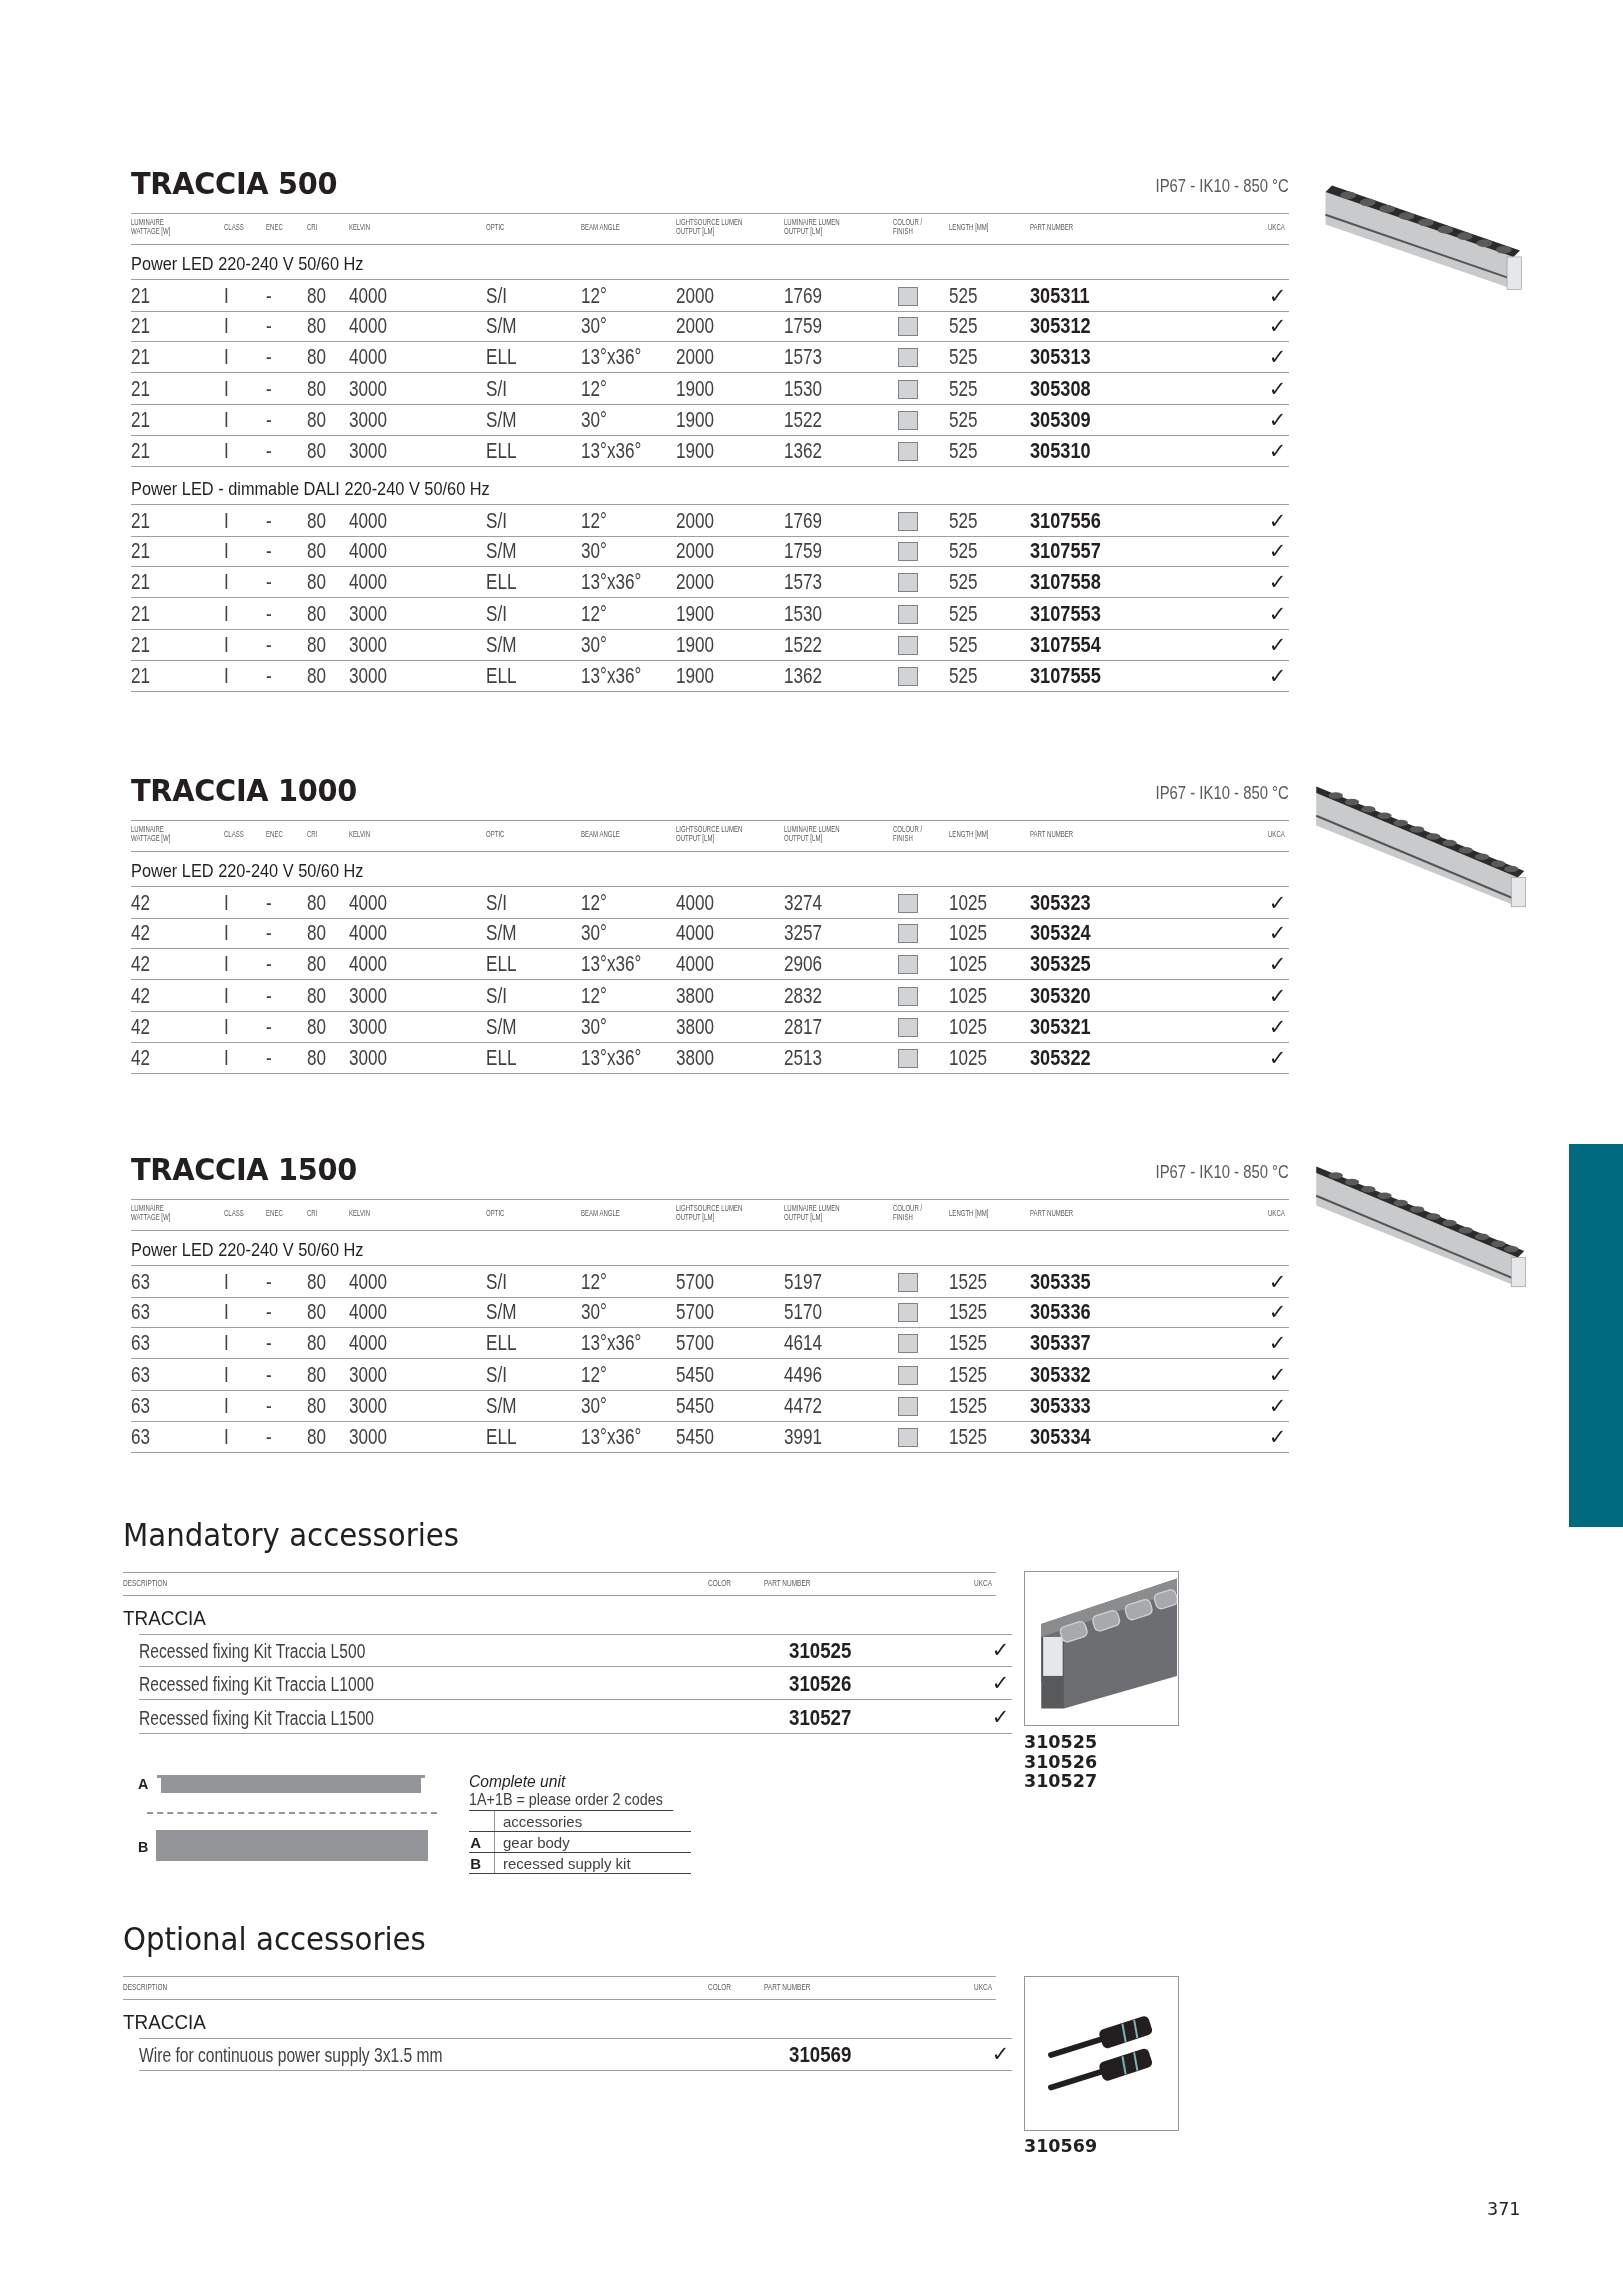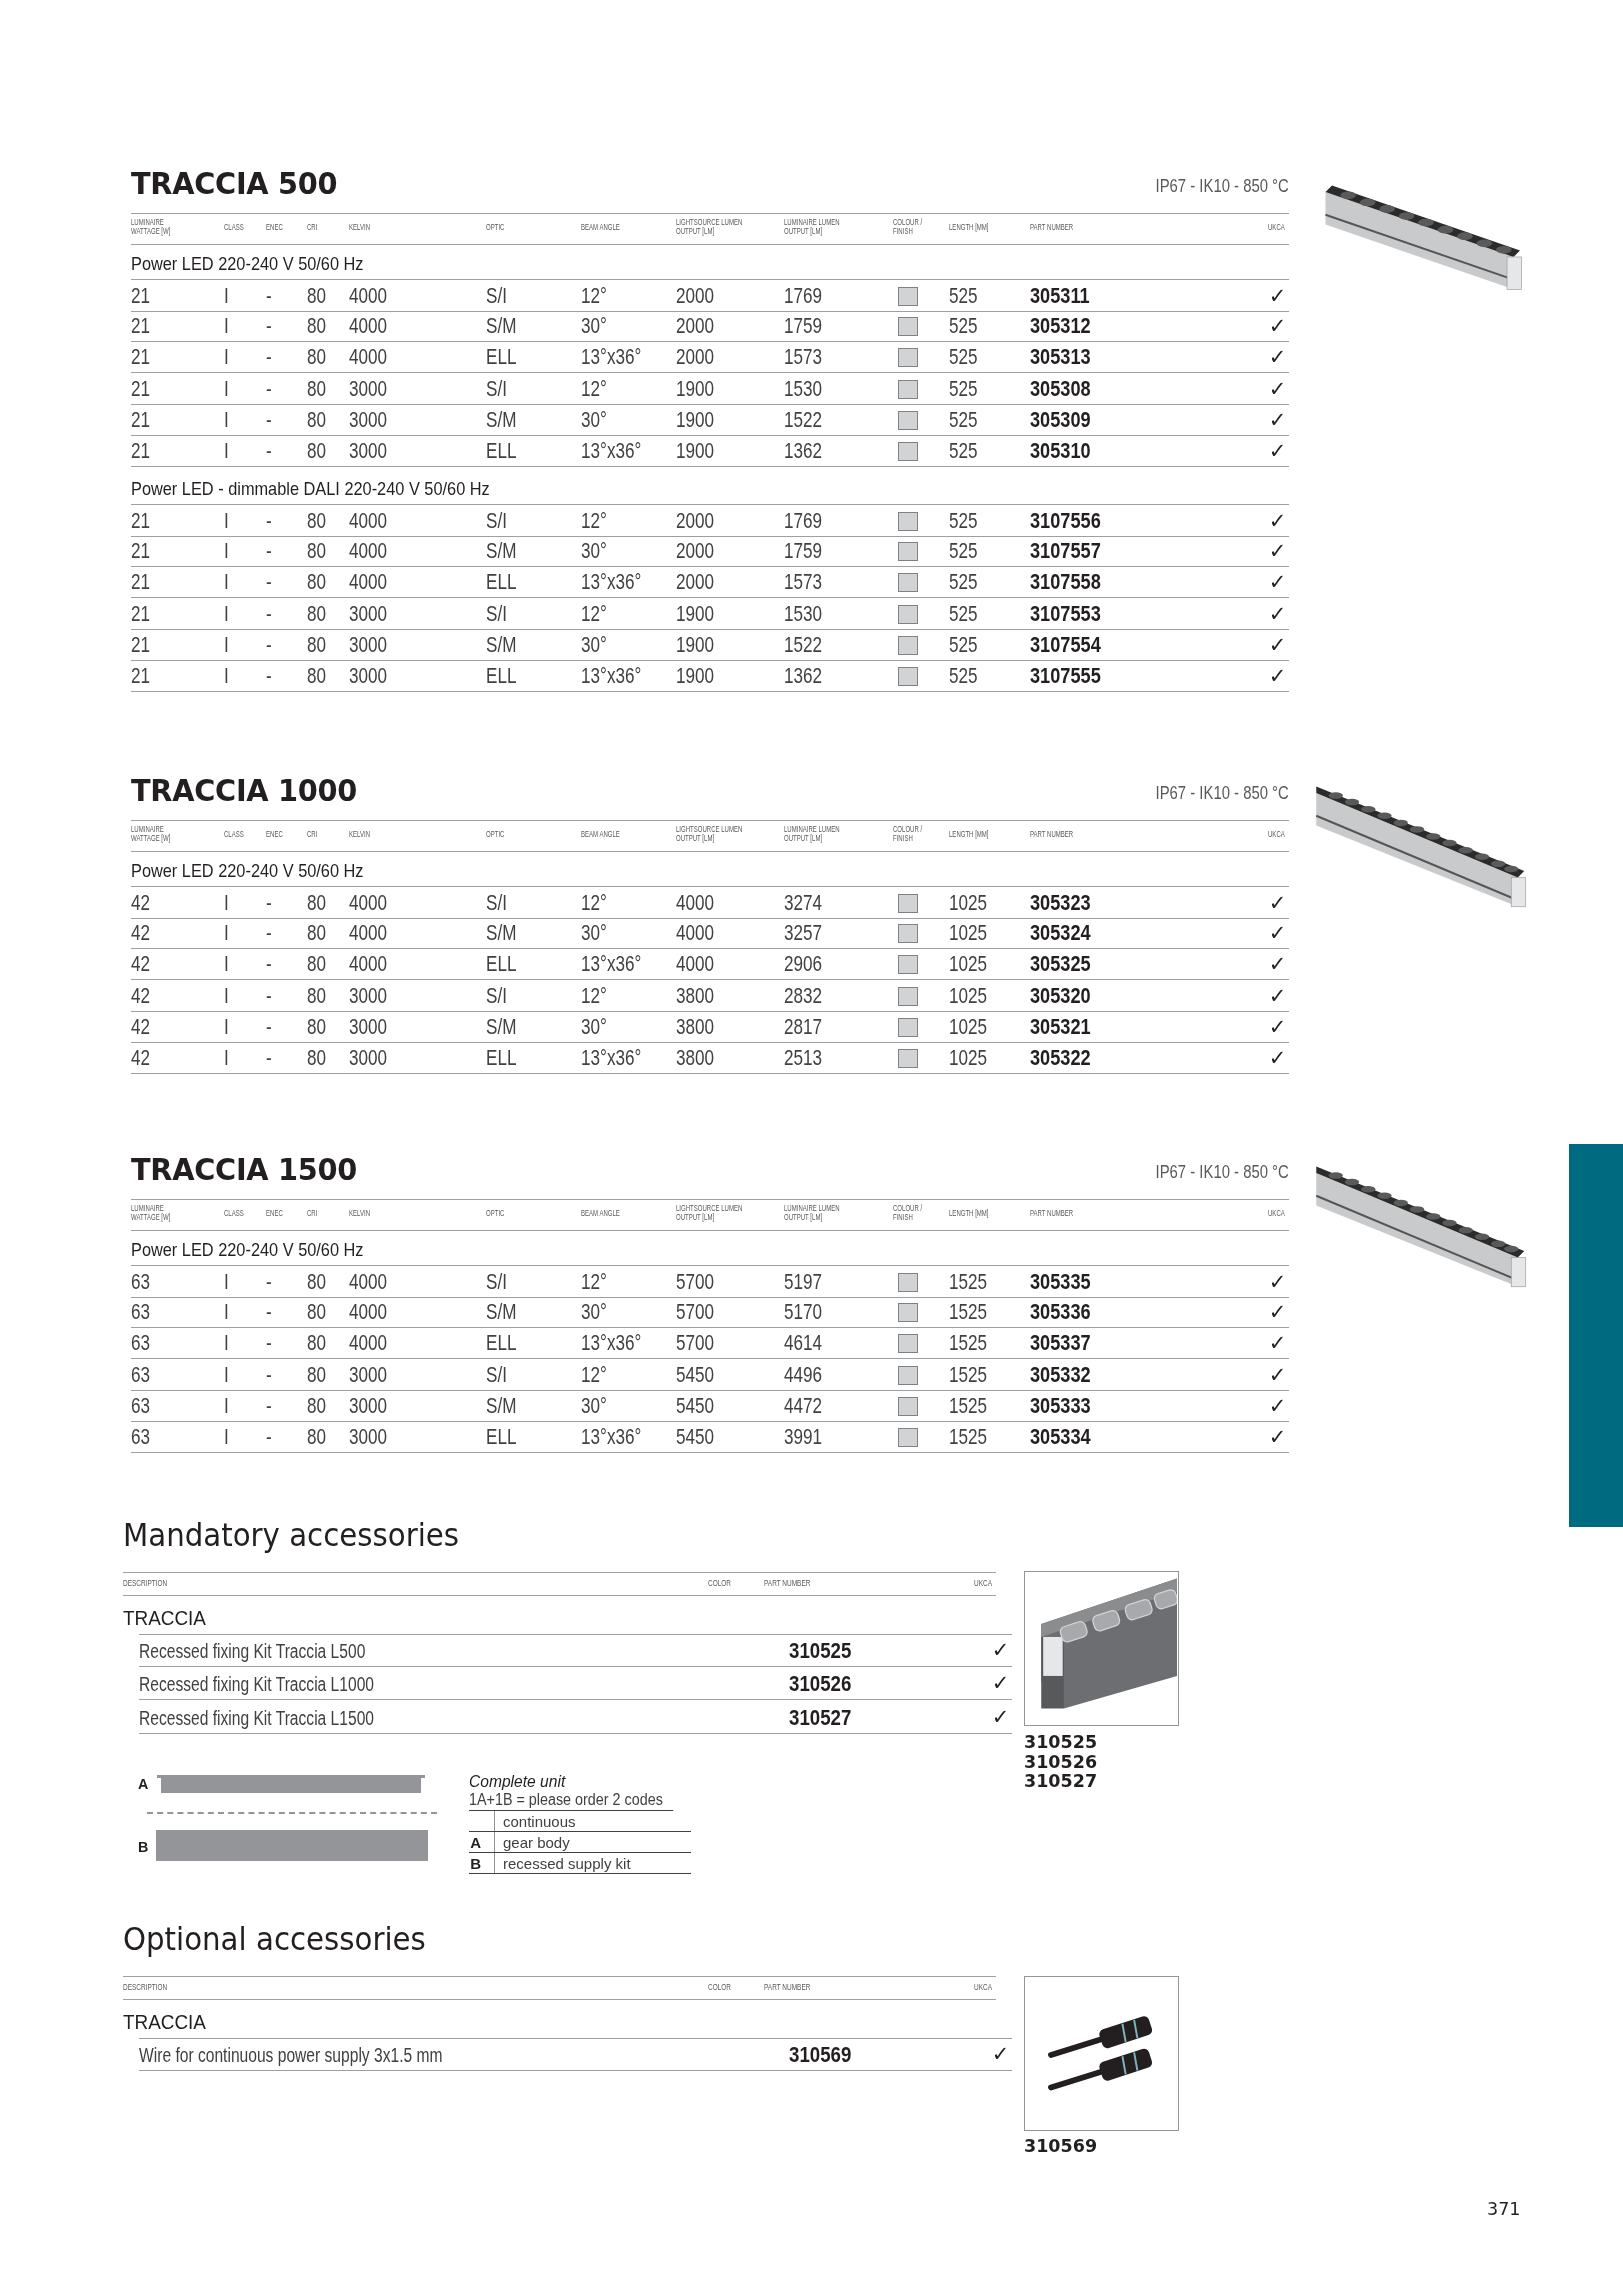--- a/index.html
+++ b/index.html
@@ -602,21 +602,21 @@
 <div class="abs" style="left:161px;top:1775px;width:260px;height:18px;background:#939598"></div>
 <div class="abs" style="left:147px;top:1812px;width:290px;border-top:2.6px dashed #939598"></div>
 <div class="diag-lbl" style="left:138px;top:1839px">B</div>
 <div class="abs" style="left:156px;top:1830px;width:272px;height:31px;background:#939598"></div>
 
 <div class="legend">
   <div class="t">Complete unit</div>
   <div class="s">1A+1B = please order 2 codes</div>
   <div class="lrow">
     <span class="sep"></span>
-    <span class="v">continuous</span>
+    <span class="v">accessories</span>
   </div>
   <div class="lrow">
     <span class="sep"></span>
     <span class="k">A</span>
     <span class="v">gear body</span>
   </div>
   <div class="lrow">
     <span class="sep"></span>
     <span class="k">B</span>
     <span class="v">recessed supply kit</span>

